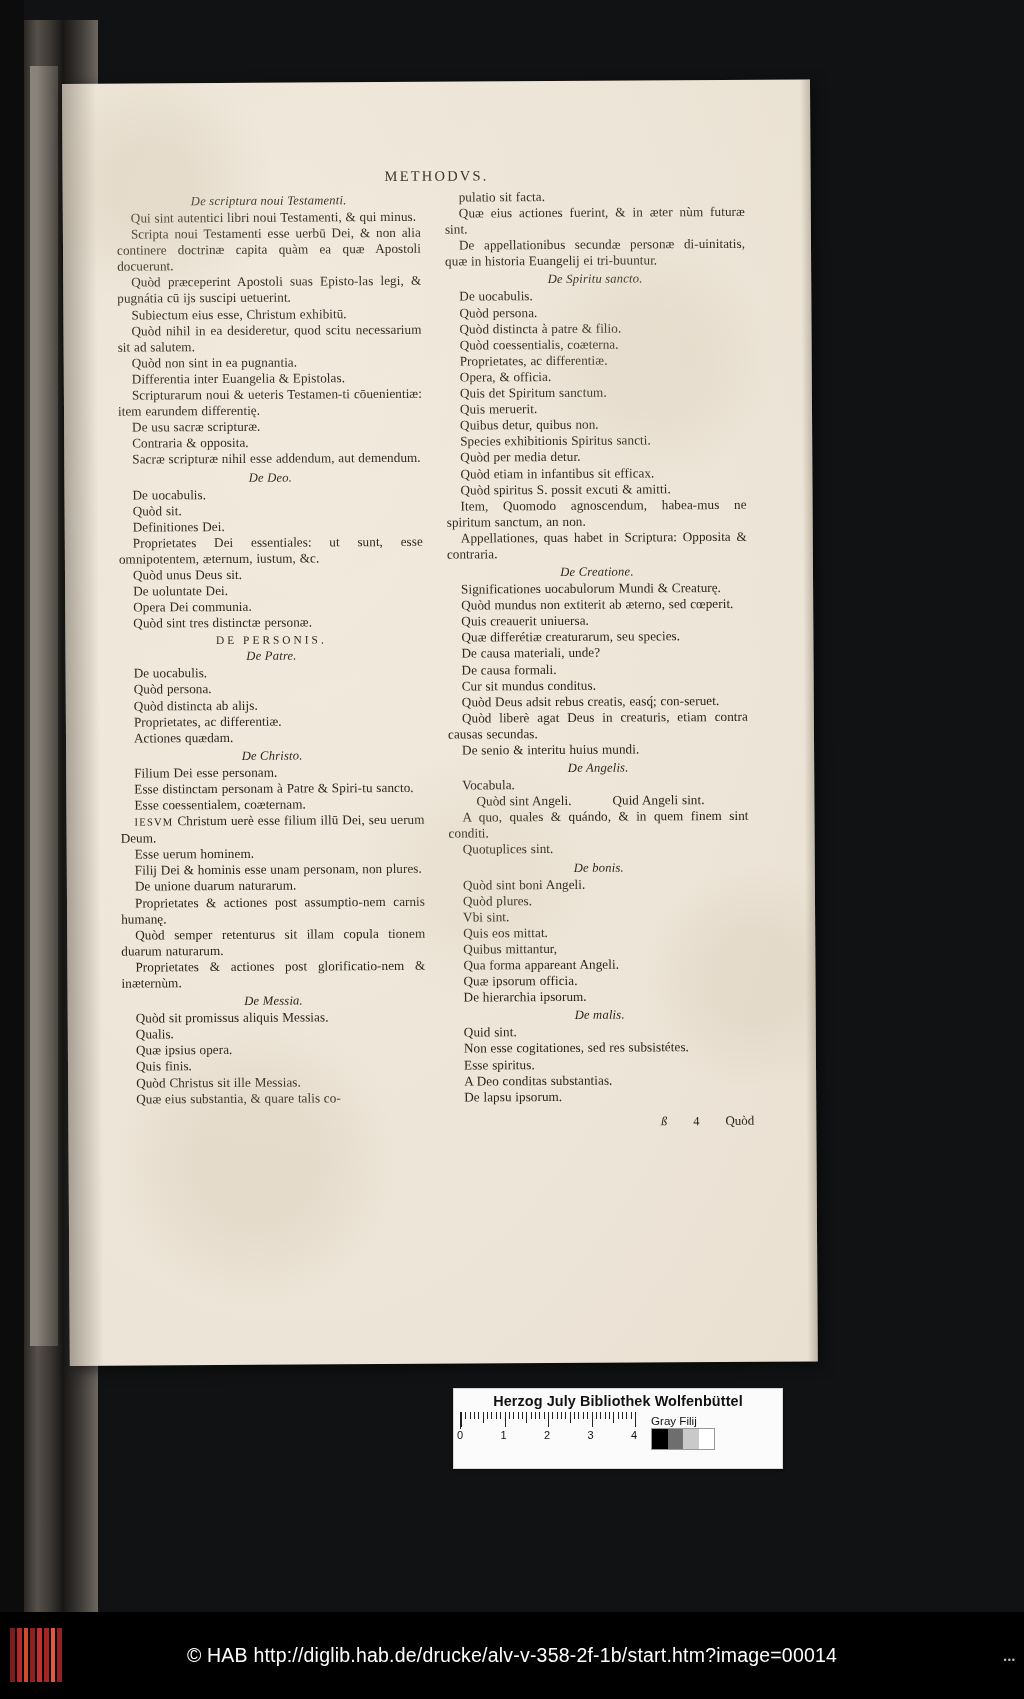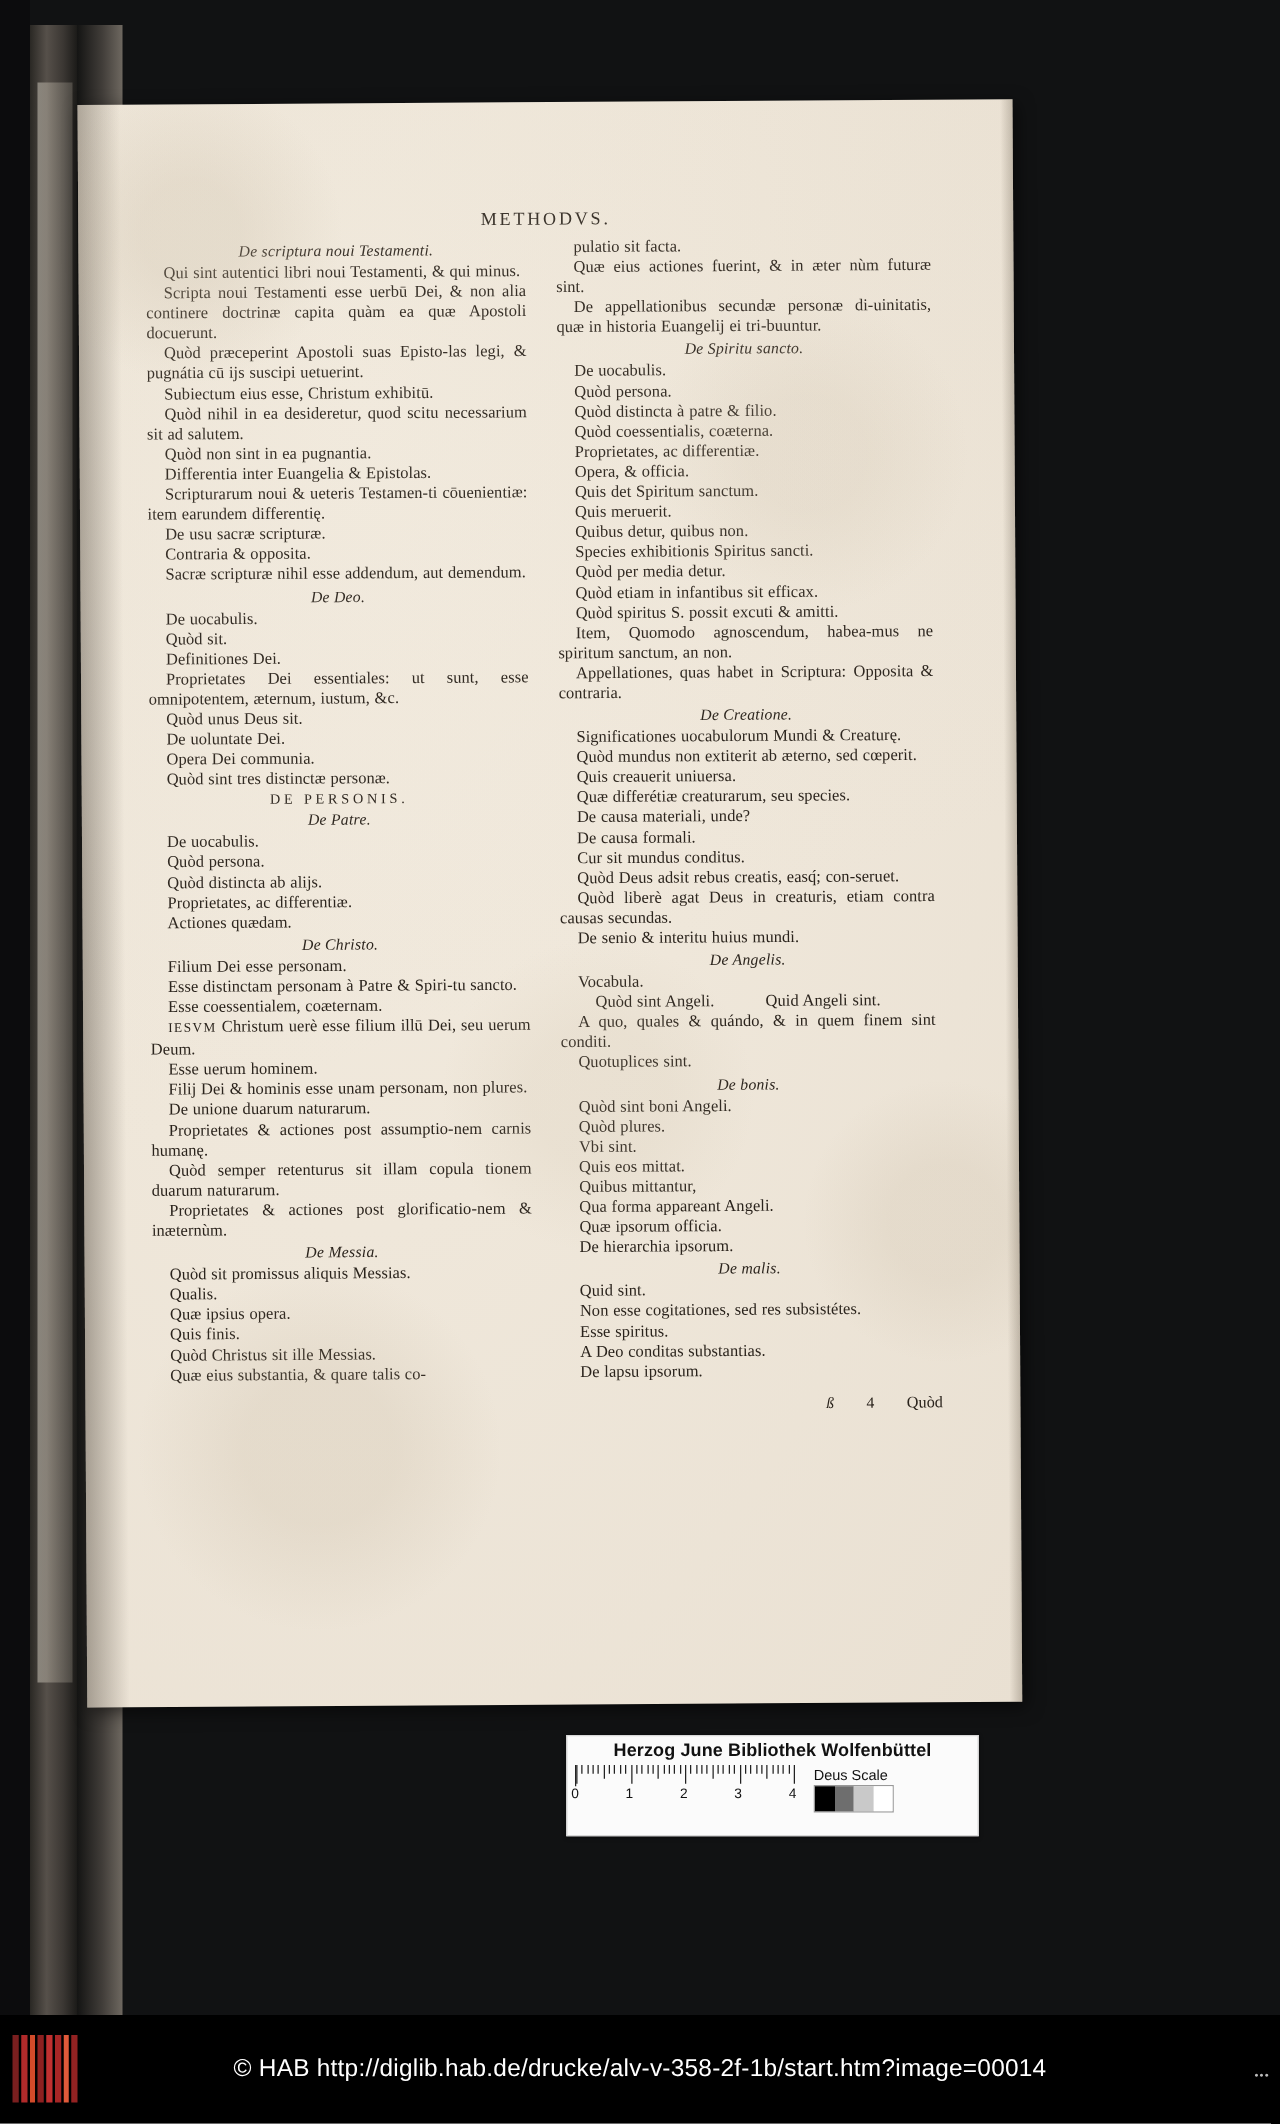--- a/index.html
+++ b/index.html
@@ -400,21 +400,21 @@
 
       <div class="catchline">
         <span class="sig">ß</span>
         <span class="signum">4</span>
         <span>Quòd</span>
       </div>
     </div>
   </div>
 
   <div id="hab-card">
-    <div id="hab-title">Herzog June Bibliothek Wolfenbüttel</div>
+    <div id="hab-title">Herzog July Bibliothek Wolfenbüttel</div>
     <div id="hab-body">
       <div id="ruler">
         <div class="ruler-ticks" id="ruler-ticks">
             <i style="left: 0px; height: 15px;"></i>
             <i style="left: 4.35px; height: 7px;"></i>
             <i style="left: 8.7px; height: 7px;"></i>
             <i style="left: 13.05px; height: 7px;"></i>
             <i style="left: 17.4px; height: 7px;"></i>
             <i style="left: 21.75px; height: 11px;"></i>
             <i style="left: 26.1px; height: 7px;"></i>
@@ -455,21 +455,21 @@
           </div>
         <div class="ruler-nums" id="ruler-nums">
             <span style="left: 0px;">0</span>
             <span style="left: 43.5px;">1</span>
             <span style="left: 87px;">2</span>
             <span style="left: 130.5px;">3</span>
             <span style="left: 174px;">4</span>
           </div>
       </div>
       <div>
-        <div id="gray-label">Deus Scale</div>
+        <div id="gray-label">Gray Filij</div>
         <div id="gray-patches">
             <div style="background: rgb(0, 0, 0);"></div>
             <div style="background: rgb(110, 110, 110);"></div>
             <div style="background: rgb(201, 201, 201);"></div>
             <div style="background: rgb(255, 255, 255);"></div>
           </div>
       </div>
     </div>
   </div>
 </div>

